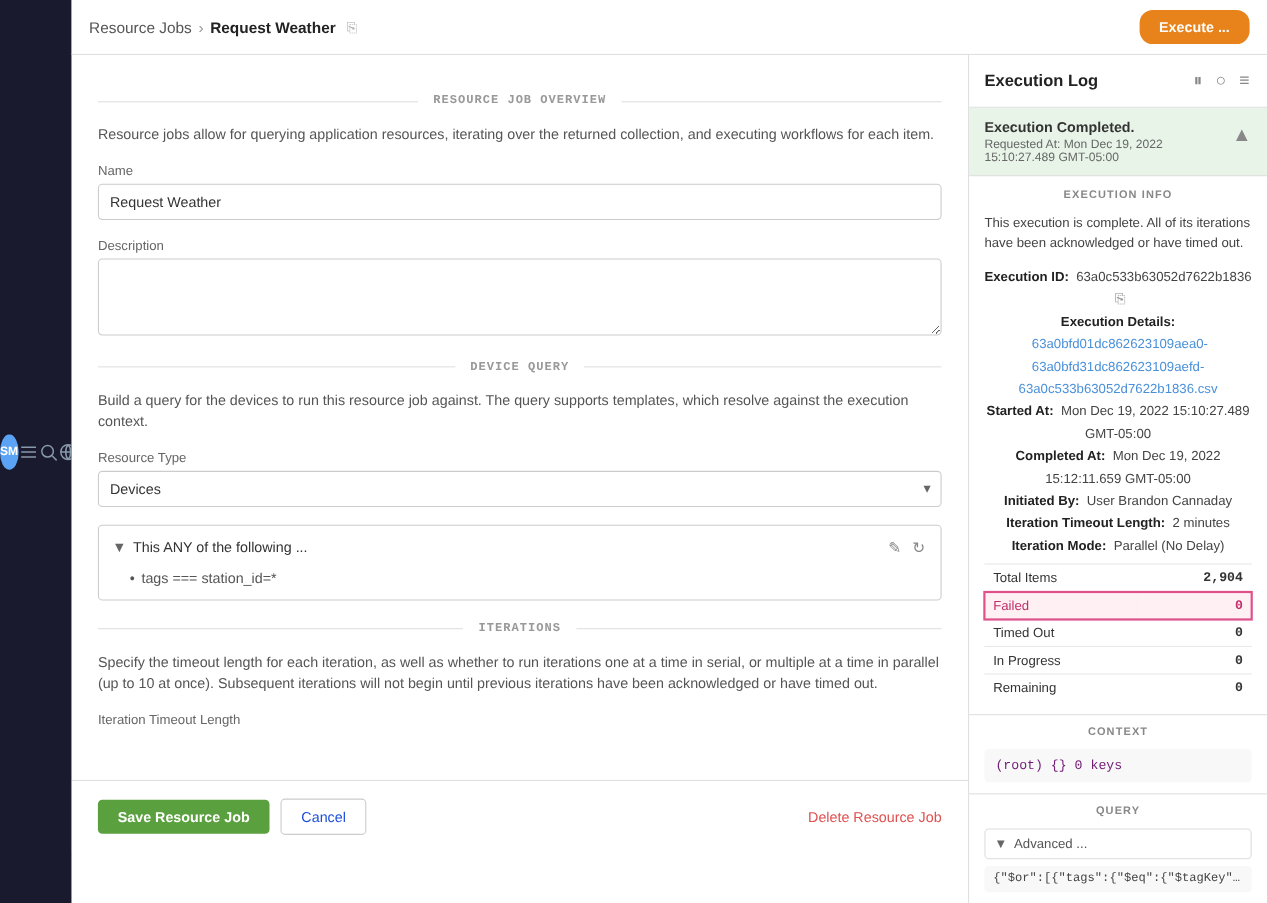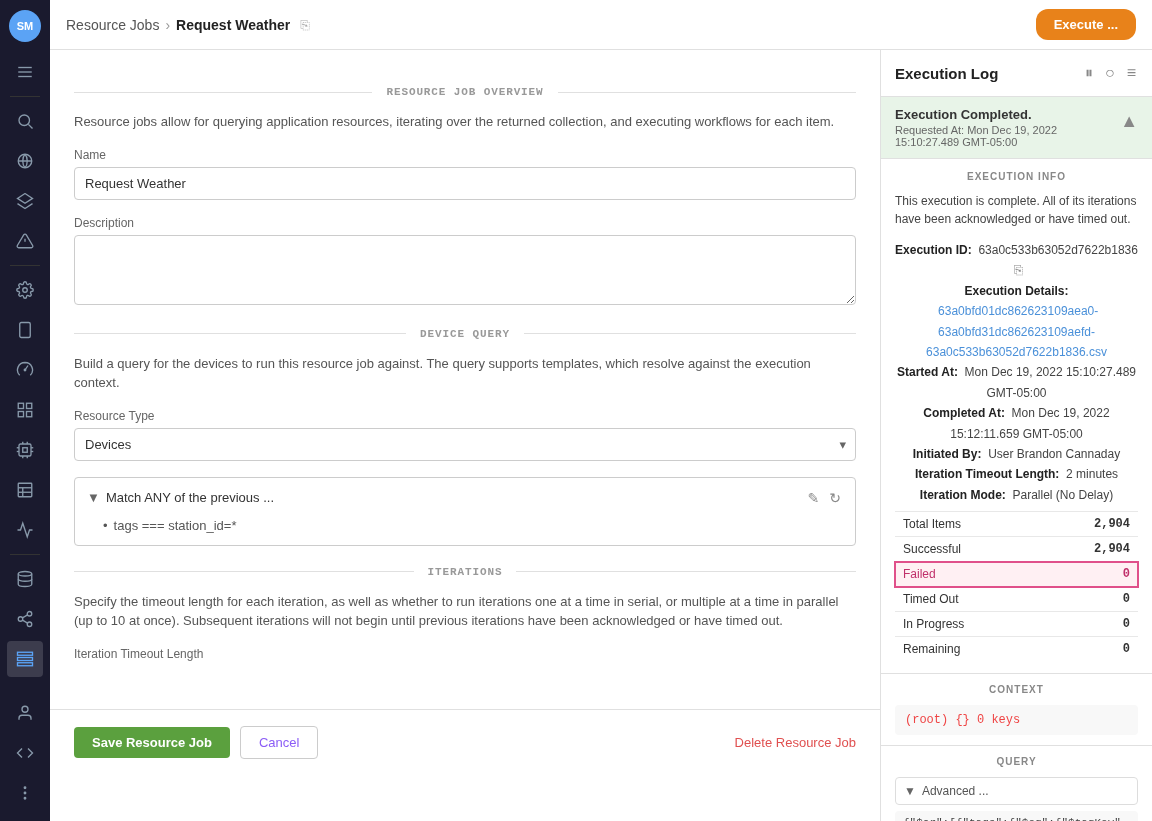--- a/index.html
+++ b/index.html
@@ -1,23 +1,23 @@
 <!DOCTYPE html>
 <html><head>
   <meta charset="utf-8">
   <style>
     * { box-sizing: border-box; margin: 0; padding: 0; }
     body { font-family: -apple-system, BlinkMacSystemFont, 'Segoe UI', sans-serif; font-size: 13px; background: #f5f5f5; color: #333; display: flex; height: 821px; overflow: hidden; }
 
     
     .sidebar {
-      width: 50px;
+      width: 65px;
       background: #1a1a2e;
       display: flex;
-      flex-direction: column;
+      flex-direction: row;
       align-items: center;
       padding: 0;
       flex-shrink: 0;
     }
     .sidebar-avatar {
       width: 32px; height: 32px; border-radius: 50%; background: #5ba3f5; display: flex; align-items: center; justify-content: center; color: white; font-size: 11px; font-weight: 700; margin: 10px 0;
     }
     .sidebar-icon {
       width: 36px; height: 36px; display: flex; align-items: center; justify-content: center; color: #8899aa; cursor: pointer; border-radius: 4px; margin: 2px 0;
     }
@@ -225,21 +225,21 @@
       color: white;
       border: none;
       border-radius: 4px;
       padding: 8px 18px;
       font-size: 13px;
       font-weight: 600;
       cursor: pointer;
     }
     .btn-cancel {
       background: white;
-      color: #8b5cf6;
+      color: #1d4ed8;
       border: 1px solid #ccc;
       border-radius: 4px;
       padding: 8px 18px;
       font-size: 13px;
       cursor: pointer;
     }
     .btn-delete {
       margin-left: auto;
       background: none;
       border: none;
@@ -355,21 +355,21 @@
     .context-section {
       padding: 10px 14px;
       border-bottom: 1px solid #e0e0e0;
     }
     .context-code {
       background: #f8f8f8;
       border-radius: 4px;
       padding: 8px 10px;
       font-family: 'Courier New', monospace;
       font-size: 12px;
-      color: #ef4444;
+      color: #701a75;
       margin-top: 6px;
     }
 
     .query-section {
       padding: 10px 14px;
       border-bottom: 4px solid #3b82f6;
     }
     .query-filter-row {
       display: flex;
       align-items: center;
@@ -590,21 +590,21 @@
               <option>Groups</option>
             </select>
             <span class="select-arrow">▾</span>
           </div>
         </div>
 
         <div class="query-builder">
           <div class="query-builder-header">
             <div class="query-match-label">
               <span class="filter-icon">▼</span>
-              <span>Match ANY of the previous ...</span>
+              <span>This ANY of the following ...</span>
             </div>
             <div class="query-actions">
               <button class="query-action-btn">✎</button>
               <button class="query-action-btn">↻</button>
             </div>
           </div>
           <div class="query-items">
             <div class="query-item">
               <span class="query-bullet">•</span>
               <span>tags === station_id=*</span>
@@ -679,24 +679,20 @@
           </div>
           <div class="exec-info-row">
             <strong>Iteration Mode:</strong>
             &nbsp;<span>Parallel (No Delay)</span>
           </div>
 
           <table class="exec-stats-table">
             <tbody id="stats-tbody">
             <tr>
                   <td>Total Items</td>
-                  <td>2,904</td>
-                </tr>
-                <tr>
-                  <td>Successful</td>
                   <td>2,904</td>
                 </tr>
                 <tr class="failed-row">
                   <td>Failed</td>
                   <td>0</td>
                 </tr>
                 <tr>
                   <td>Timed Out</td>
                   <td>0</td>
                 </tr>

